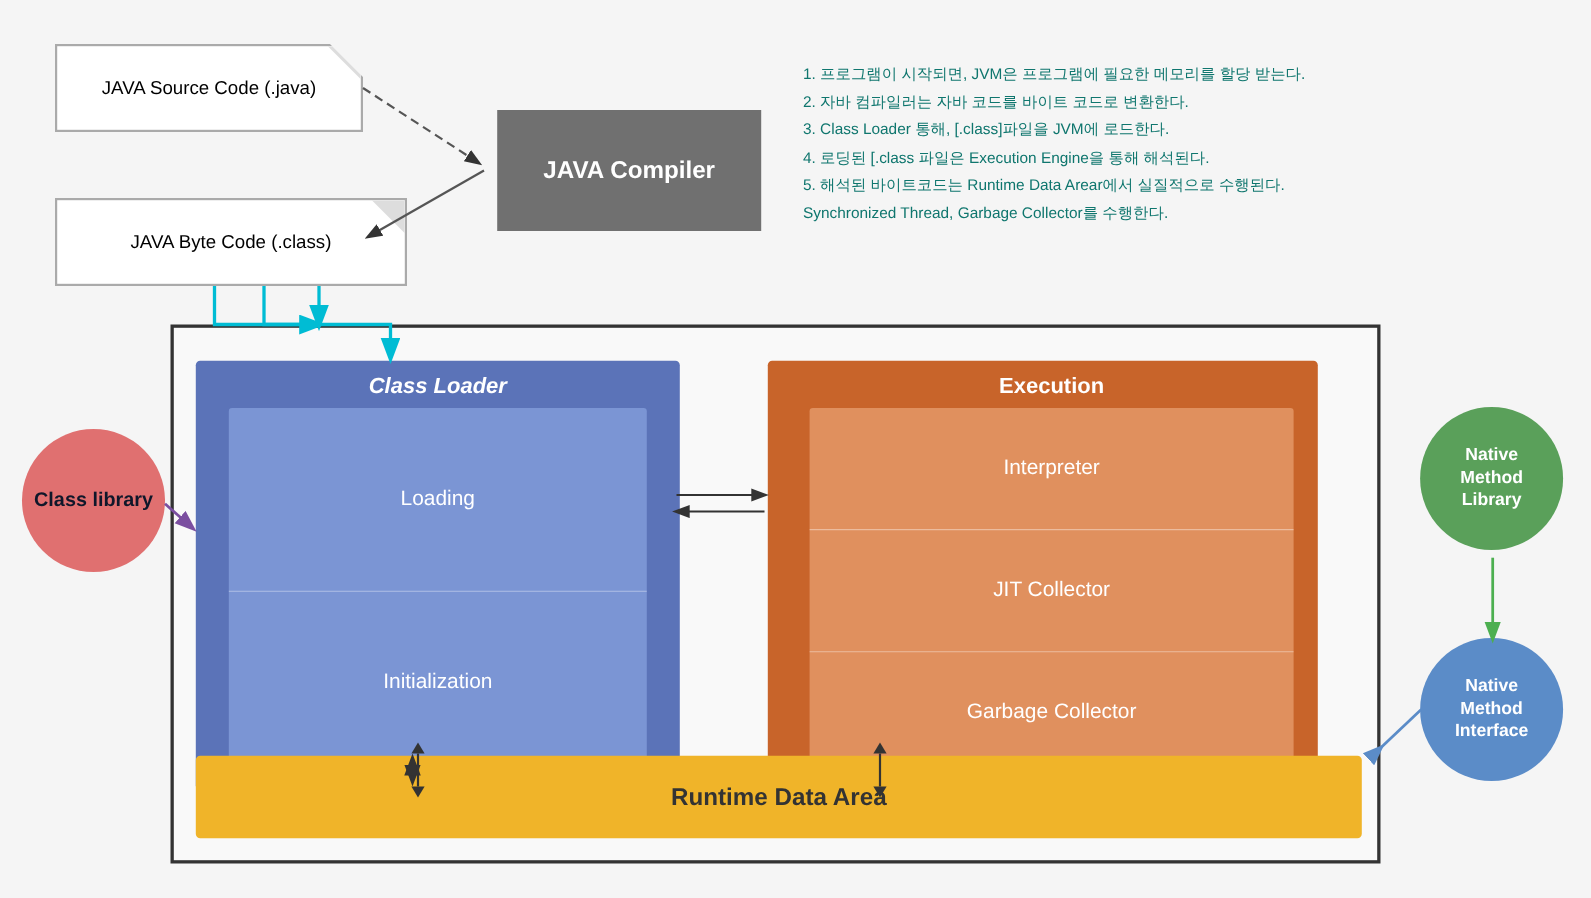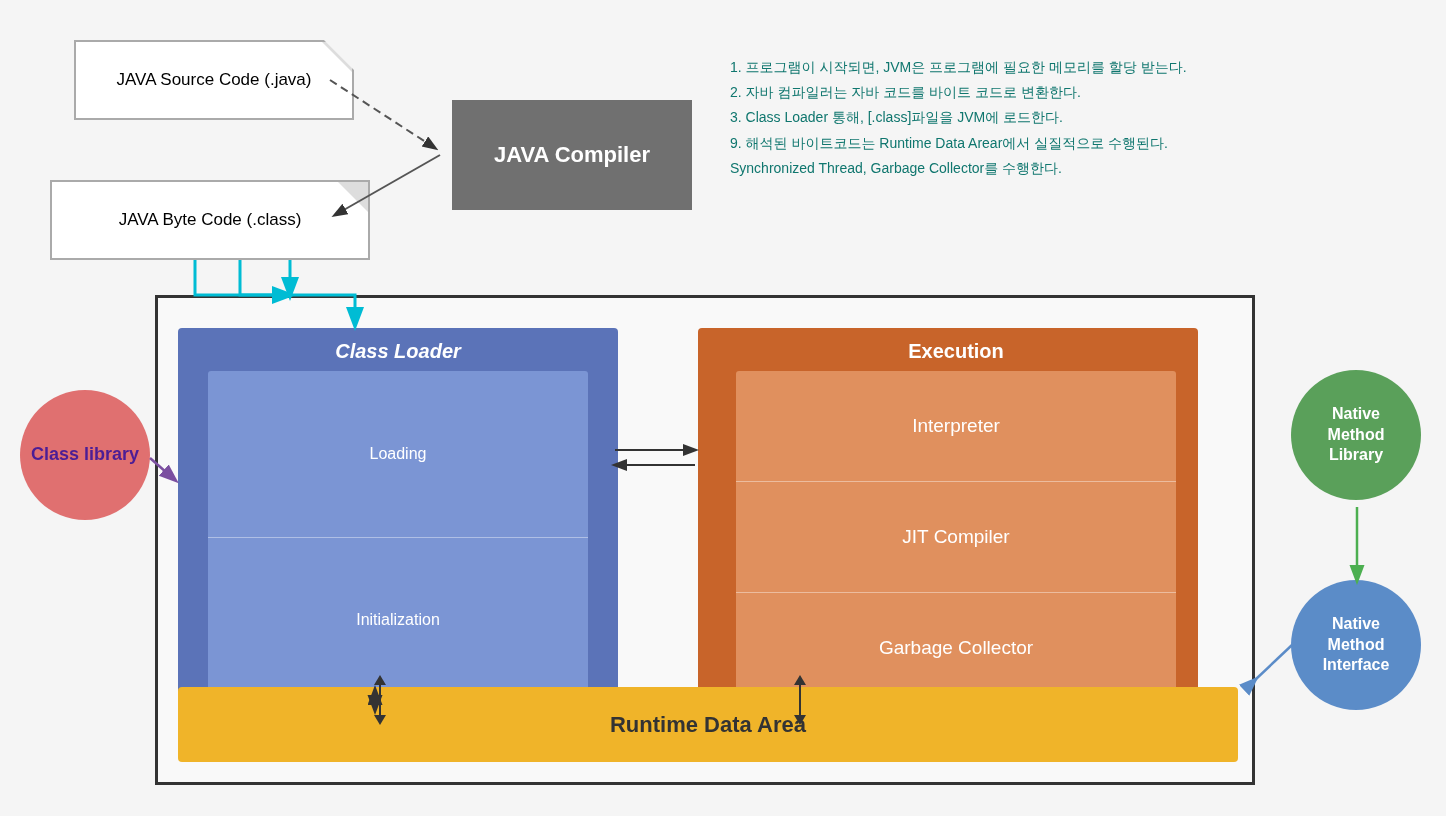--- a/index.html
+++ b/index.html
@@ -28,21 +28,20 @@
       height: 80px;
       background: white;
       border: 2px solid #aaa;
       display: flex;
       align-items: center;
       justify-content: center;
       font-size: 17px;
       font-weight: 500;
       
       clip-path: polygon(0 0, 250px 0, 280px 30px, 280px 80px, 0 80px);
-      margin-left: 24px;
     }
     .source-box::after {
       content: '';
       position: absolute;
       top: 0; right: 0;
       width: 30px; height: 30px;
       background: #ddd;
       clip-path: polygon(0 0, 100% 100%, 100% 0);
     }
 
@@ -130,21 +129,21 @@
       display: flex;
       flex-direction: column;
       border-radius: 3px;
     }
     .cl-item {
       flex: 1;
       display: flex;
       align-items: center;
       justify-content: center;
       color: white;
-      font-size: 16px;
+      font-size: 19px;
       font-weight: 500;
       border-bottom: 1.5px solid rgba(255,255,255,0.4);
       text-align: right;
     }
     .cl-item:last-child { border-bottom: none; }
 
     
     .execution {
       position: absolute;
       top: 30px; left: 540px;
@@ -203,21 +202,21 @@
     
     .circle-class-library {
       position: absolute;
       top: 390px; left: 20px;
       width: 130px; height: 130px;
       border-radius: 50%;
       background: #e07070;
       display: flex;
       align-items: center;
       justify-content: center;
-      color: #4c1d95;
+      color: #0f172a;
       font-size: 18px;
       font-weight: 600;
       line-height: 1.3;
     }
     .circle-native-library {
       position: absolute;
       top: 370px; right: 25px;
       width: 130px; height: 130px;
       border-radius: 50%;
       background: #5aa05a;
@@ -269,39 +268,40 @@
   </div>
 
   <div class="compiler-box">
     <span>JAVA Compiler</span>
   </div>
 
   <div class="annotation">
     <div>1.  프로그램이 시작되면, JVM은 프로그램에 필요한 메모리를 할당 받는다.</div>
     <div>2.  자바 컴파일러는 자바 코드를 바이트 코드로 변환한다.</div>
     <div>3.  Class Loader 통해, [.class]파일을 JVM에 로드한다.</div>
-    <div>9.  해석된 바이트코드는 Runtime Data Arear에서 실질적으로 수행된다.</div>
+    <div>4.  로딩된 [.class 파일은 Execution Engine을 통해 해석된다.</div>
+    <div>5.  해석된 바이트코드는 Runtime Data Arear에서 실질적으로 수행된다.</div>
     <div>Synchronized Thread, Garbage Collector를 수행한다.</div>
   </div>
 
   <div class="jvm-box">
 
     <div class="class-loader">
       <div class="class-loader-title">Class Loader</div>
       <div class="cl-inner">
         <div class="cl-item">Loading</div>
         <div class="cl-item">Initialization</div>
       </div>
     </div>
 
     <div class="execution">
       <div class="execution-title">Execution</div>
       <div class="exec-inner">
         <div class="exec-item">Interpreter</div>
-        <div class="exec-item">JIT Compiler</div>
+        <div class="exec-item">JIT Collector</div>
         <div class="exec-item">Garbage Collector</div>
       </div>
     </div>
 
     <div class="runtime-area">
       <span>Runtime Data Area</span>
     </div>
 
   </div>
 

